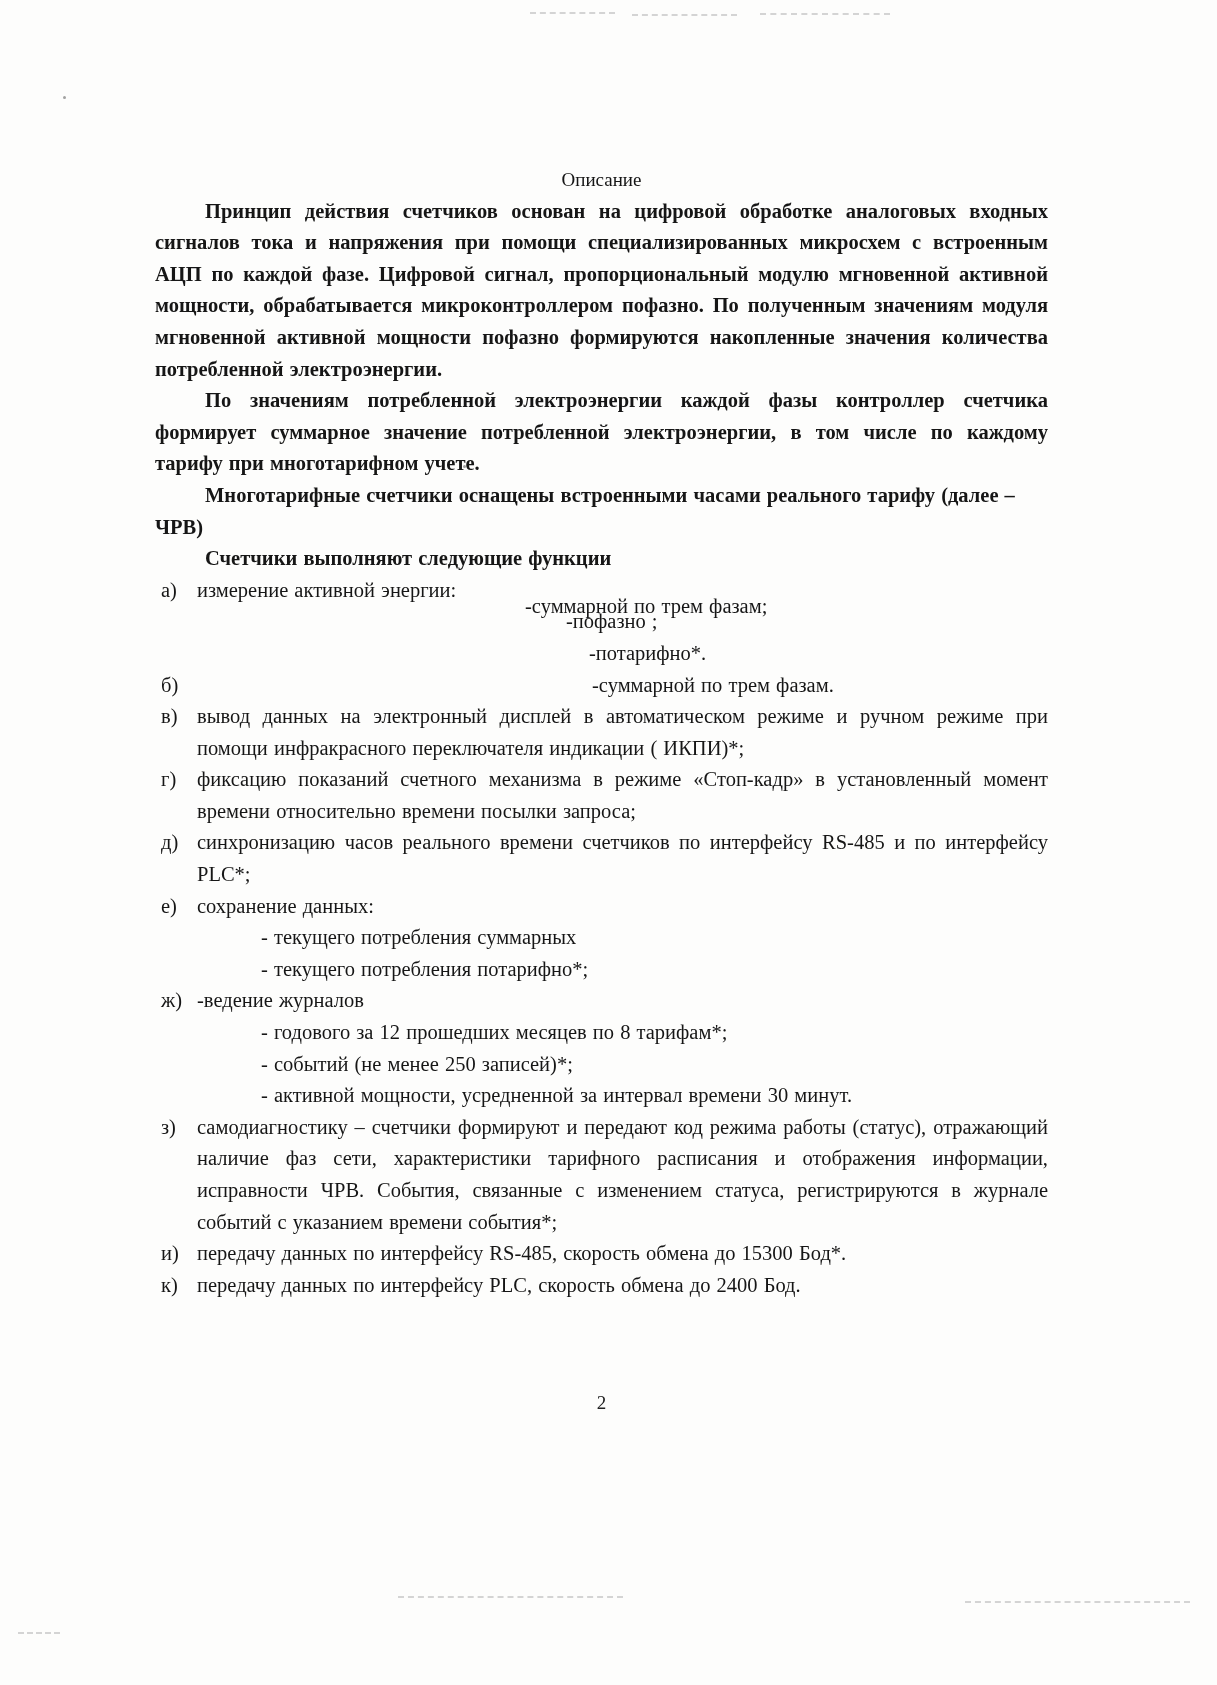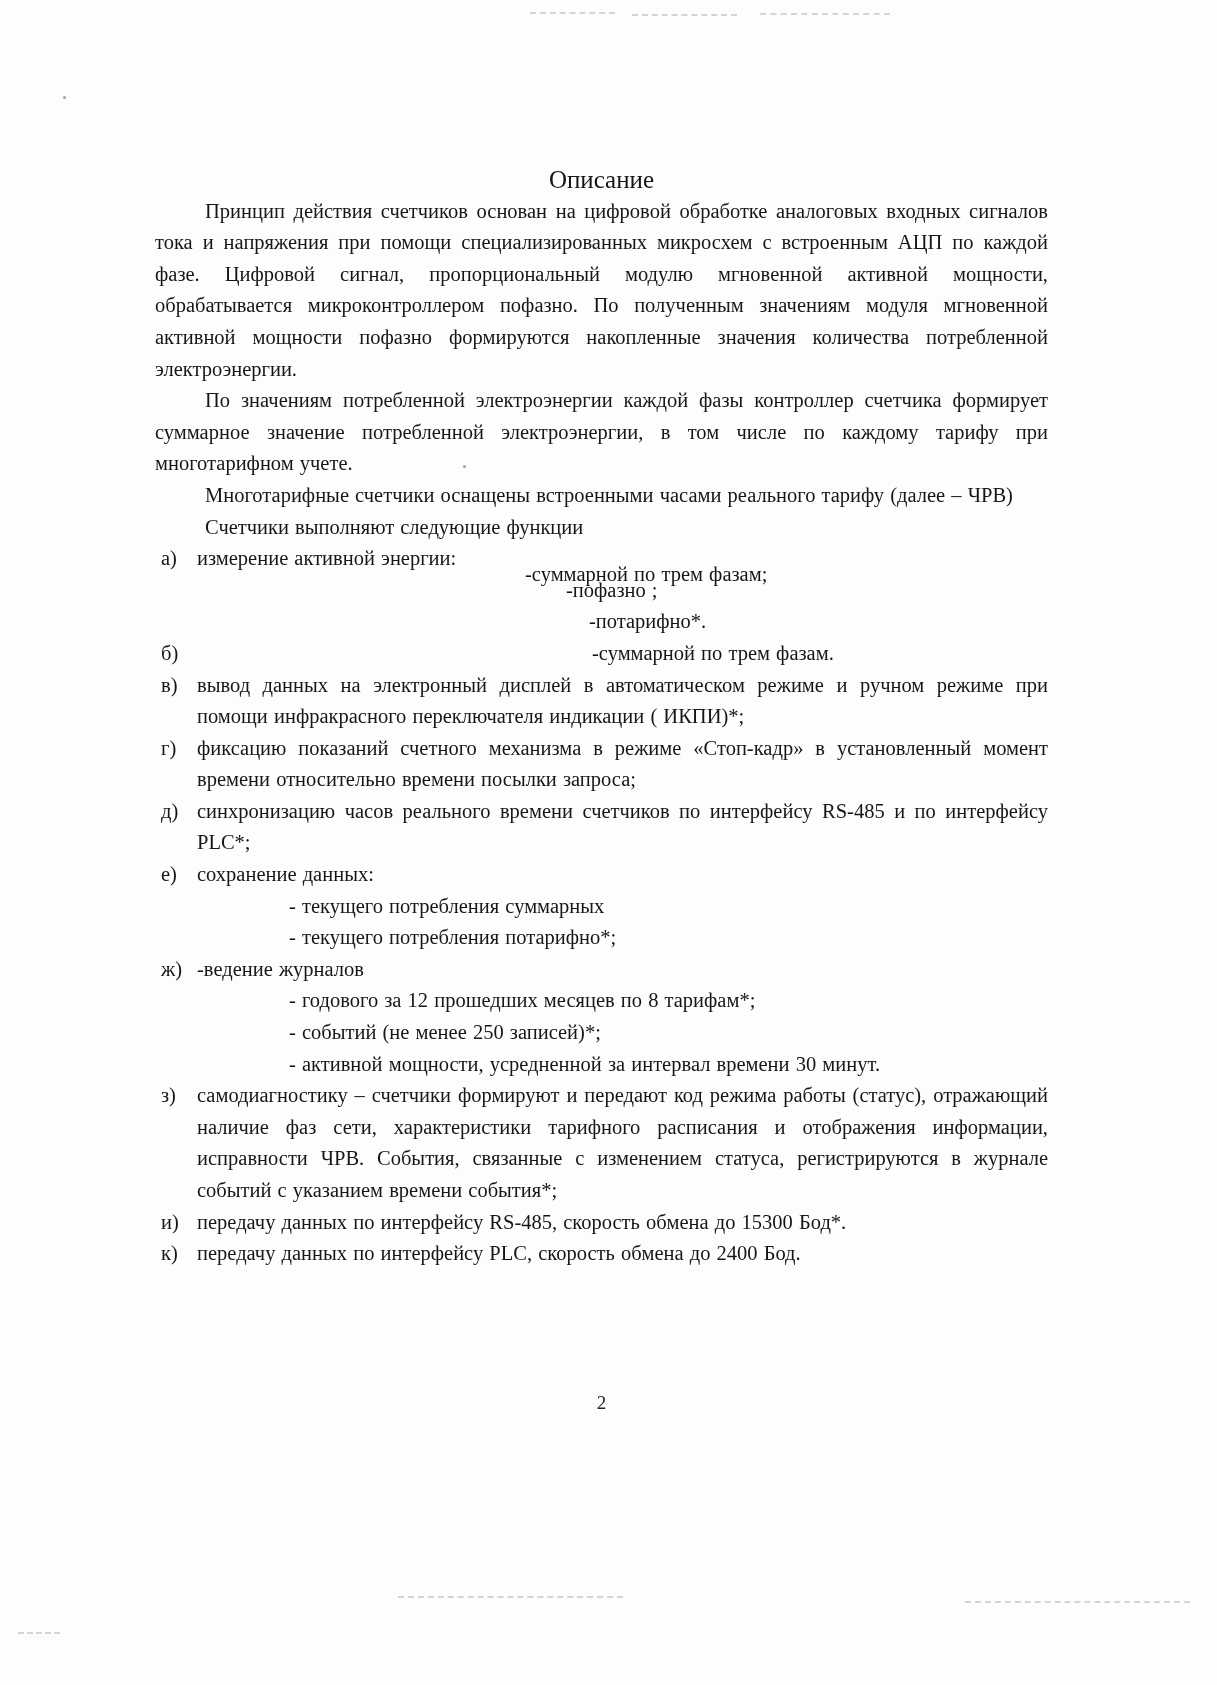--- a/index.html
+++ b/index.html
@@ -22,38 +22,38 @@
     width: 893px;
     font-size: 20.5px;
     line-height: 31.6px;
     word-spacing: 1px;
   }
 
   .title {
     margin: 0;
     text-align: center;
     font-weight: 400;
-    font-size: 25px;
+    font-size: 19px;
   }
 
   p.para { margin: 0; }
   .just { text-align: justify; }
-  .ind { text-indent: 50px; }
+  .ind { text-indent: 50px; font-weight: bold; }
 
   .li { display: flex; margin-left: 6px; }
   .li .marker { flex: 0 0 36px; }
   .li .body { flex: 1; min-width: 0; }
 
   .rel { position: relative; }
   .abs-inline { position: absolute; left: 328px; top: 16px; white-space: nowrap; }
 
   .m369 { margin-left: 369px; }
   .m392 { margin-left: 392px; }
   .m395 { margin-left: 395px; }
-  .m92  { margin-left: 92px; }
+  .m92  { margin-left: 64px; }
 
   .footer {
     position: absolute;
     top: 1392px;
     left: 155px;
     width: 893px;
     text-align: center;
     font-size: 19px;
     color: #222;
   }

